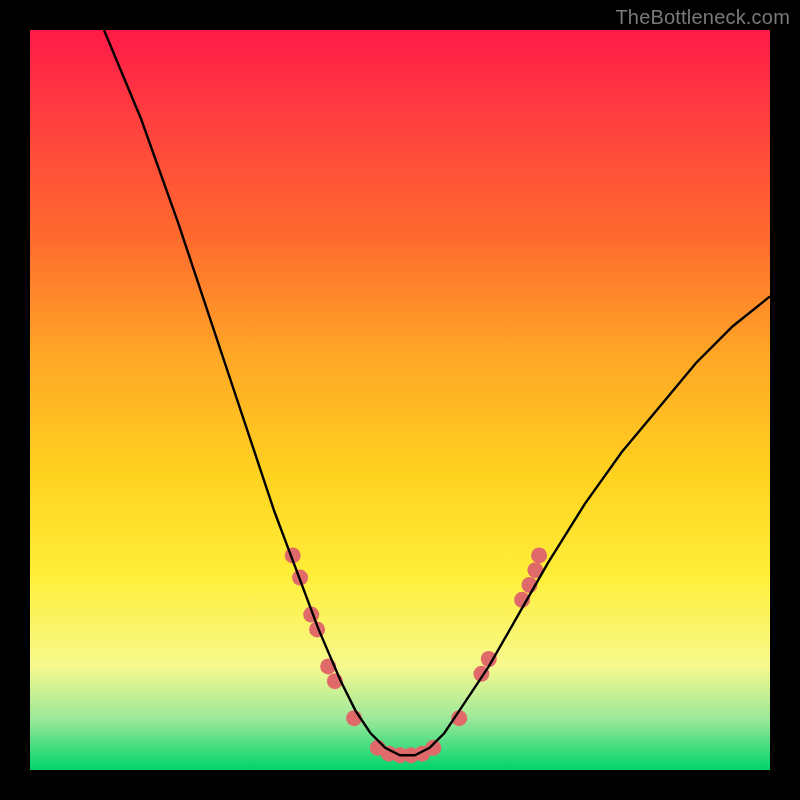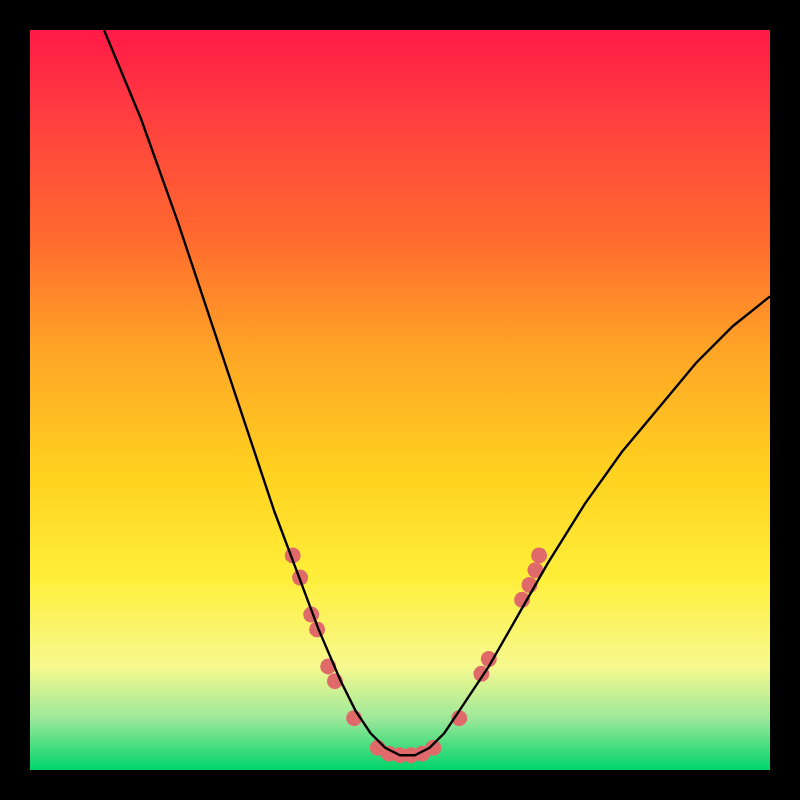--- a/index.html
+++ b/index.html
@@ -51,20 +51,21 @@
     top: 0;
     width: 740px;
     height: 740px;
     overflow: visible;
   }
 </style>
 </head>
 <body>
 
 <div class="frame">
+  <div class="watermark">TheBottleneck.com</div>
   <div class="plot-area">
     <svg class="curve" viewBox="0 0 740 740">
       <g id="markers-layer">
           <circle cx="262.7" cy="525.4" r="8" fill="#e06a6a"></circle>
           <circle cx="270.1" cy="547.6" r="8" fill="#e06a6a"></circle>
           <circle cx="281.2" cy="584.6" r="8" fill="#e06a6a"></circle>
           <circle cx="287.1" cy="599.4" r="8" fill="#e06a6a"></circle>
           <circle cx="298.2" cy="636.4" r="8" fill="#e06a6a"></circle>
           <circle cx="304.9" cy="651.2" r="8" fill="#e06a6a"></circle>
           <circle cx="324.1" cy="688.2" r="8" fill="#e06a6a"></circle>

